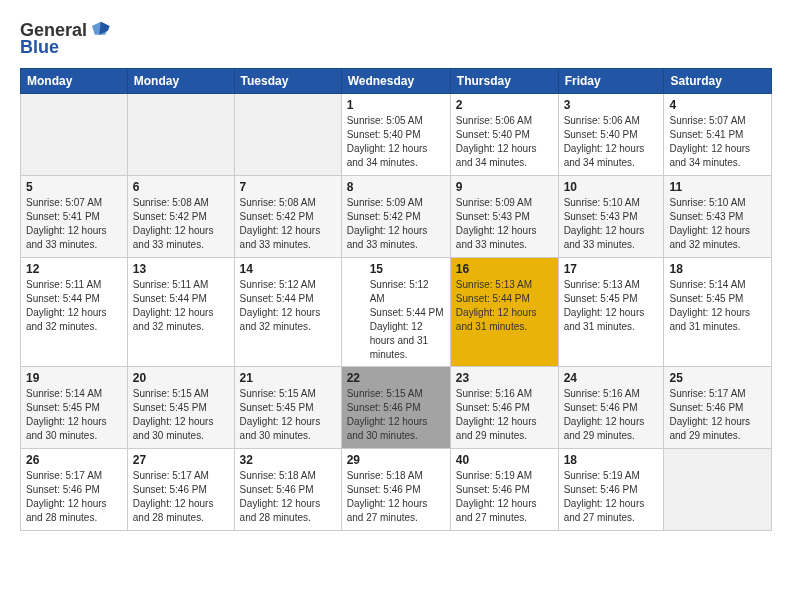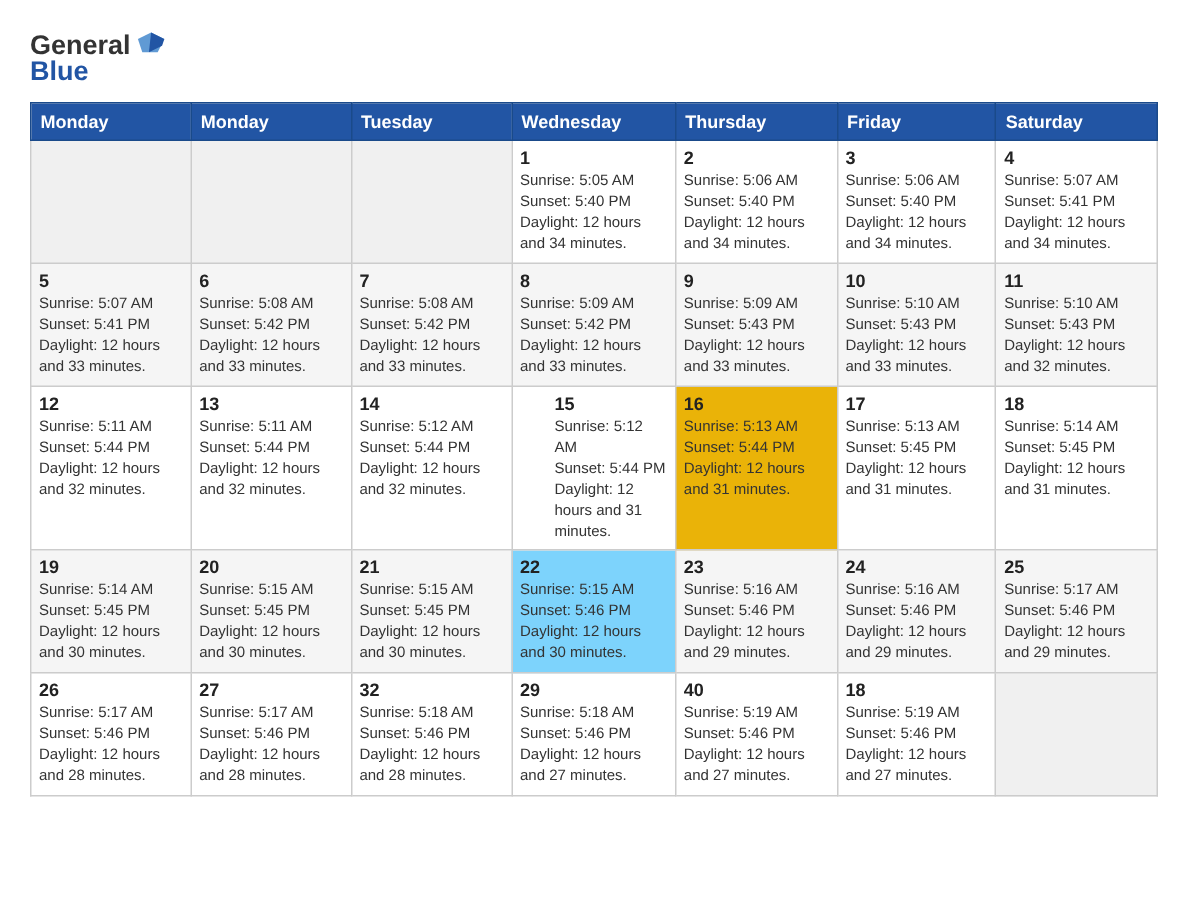--- a/index.html
+++ b/index.html
@@ -215,21 +215,21 @@
             <div class="day-info">Sunrise: 5:14 AM<br>Sunset: 5:45 PM<br>Daylight: 12 hours and 30 minutes.</div>
           </td>
           <td style="background: rgb(245, 245, 245);">
             <span class="day-number">20</span>
             <div class="day-info">Sunrise: 5:15 AM<br>Sunset: 5:45 PM<br>Daylight: 12 hours and 30 minutes.</div>
           </td>
           <td style="background: rgb(245, 245, 245);">
             <span class="day-number">21</span>
             <div class="day-info">Sunrise: 5:15 AM<br>Sunset: 5:45 PM<br>Daylight: 12 hours and 30 minutes.</div>
           </td>
-          <td style="background: #7dd3fc; margin-top: 22px;">
+          <td style="background: #a3a3a3; margin-top: 22px;">
             <span class="day-number">22</span>
             <div class="day-info">Sunrise: 5:15 AM<br>Sunset: 5:46 PM<br>Daylight: 12 hours and 30 minutes.</div>
           </td>
           <td style="background: rgb(245, 245, 245);">
             <span class="day-number">23</span>
             <div class="day-info">Sunrise: 5:16 AM<br>Sunset: 5:46 PM<br>Daylight: 12 hours and 29 minutes.</div>
           </td>
           <td style="background: rgb(245, 245, 245); margin-left: 32px;">
             <span class="day-number">24</span>
             <div class="day-info">Sunrise: 5:16 AM<br>Sunset: 5:46 PM<br>Daylight: 12 hours and 29 minutes.</div>

